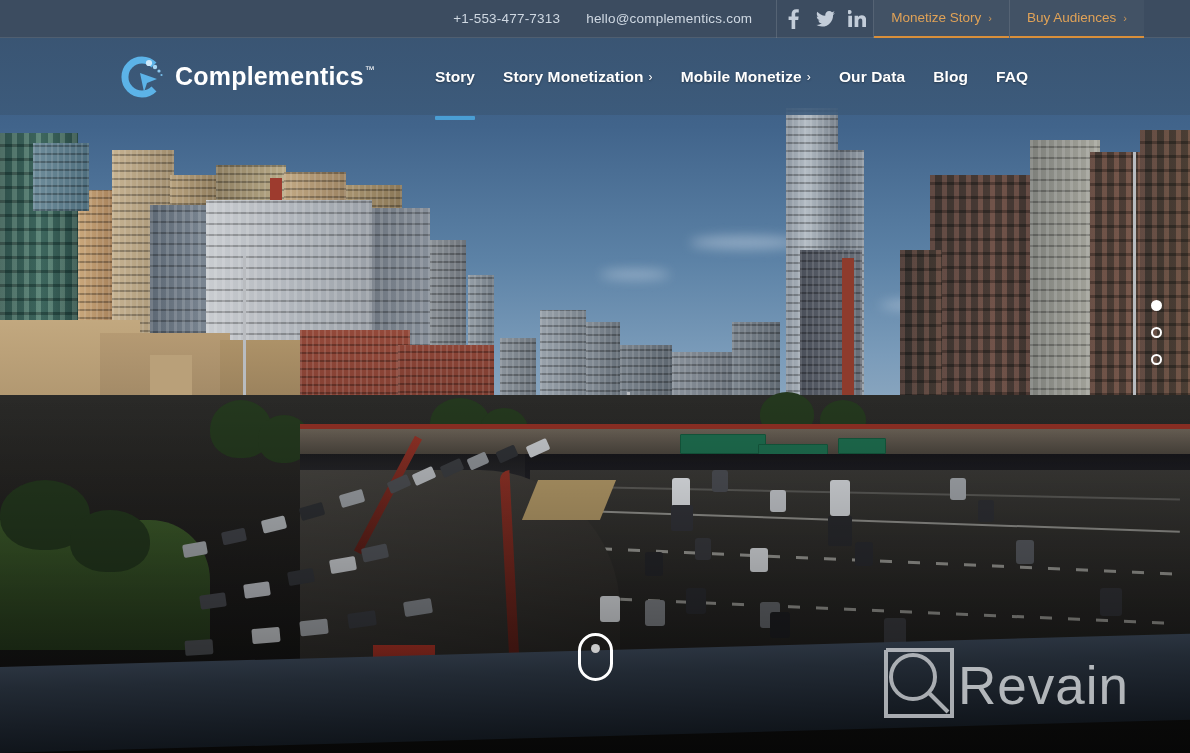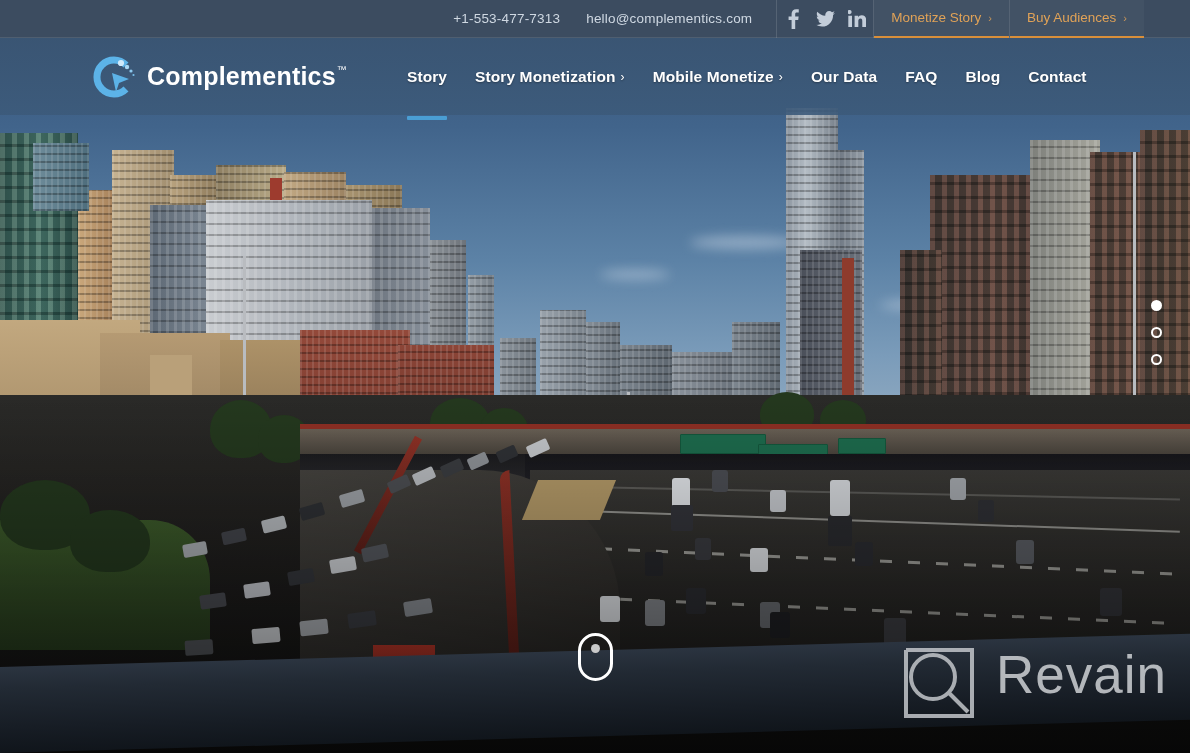--- a/index.html
+++ b/index.html
@@ -103,21 +103,21 @@
     border-bottom:2px solid #d98f3a;
     box-sizing:border-box;
   }
   .cta .chev{ font-size:11px; opacity:.85; }
 
   
   .header{
     position:absolute; left:0; top:38px; width:1190px; height:77px;
     background:linear-gradient(180deg,rgba(58,85,115,.96),rgba(60,90,122,.90));
     z-index:29;
-    display:flex; align-items:center;
+    display:flex; align-items:center;padding-left:28px;
   }
   .logo{ display:flex; align-items:center; gap:11px; margin-left:88px; }
   .logo-mark{ width:48px; height:48px; position:relative; }
   .logo-name{
     color:#fff; font-size:25px; font-weight:600; letter-spacing:.2px;
     display:flex; align-items:flex-start;
   }
   .logo-tm{ font-size:10px; margin-top:2px; margin-left:1px; font-weight:400; }
 
   .nav{ display:flex; align-items:center; gap:0; margin-left:46px; }
@@ -143,22 +143,22 @@
   
   .scroller{
     position:absolute; left:578px; top:633px; z-index:25;
     width:35px; height:48px; border:3px solid #fff; border-radius:18px;
     display:flex; justify-content:center; padding-top:8px;
   }
   .scroller .knob{ width:9px; height:9px; border-radius:50%; background:#c9c9c9; }
 
   
   .watermark{
-    position:absolute; left:900px; top:644px; z-index:26;
-    display:flex; align-items:flex-start; gap:18px;
+    position:absolute; left:880px; top:644px; z-index:26;
+    display:flex; align-items:center; 
     opacity:.82;
   }
   .wm-text{ color:#d5d8db; font-size:53px; font-weight:400; letter-spacing:1px; }
 </style>
 </head>
 <body>
 
 <div class="hero">
 
   <div class="sky"></div>
@@ -425,27 +425,24 @@
       <span class="chev">›</span>
     </a>
     <a class="nav-item">
       <span>Mobile Monetize</span>
       <span class="chev">›</span>
     </a>
     <a class="nav-item">
       <span>Our Data</span>
     </a>
     <a class="nav-item">
+      <span>Blog</span>
+    </a>
+    <a class="nav-item">
       <span>FAQ</span>
-    </a>
-    <a class="nav-item">
-      <span>Blog</span>
-    </a>
-    <a class="nav-item">
-      <span>Contact</span>
     </a>
   </nav>
 </div>
 
 <div class="dots">
   <span class="dot active"></span>
   <span class="dot"></span>
   <span class="dot"></span>
 </div>
 

